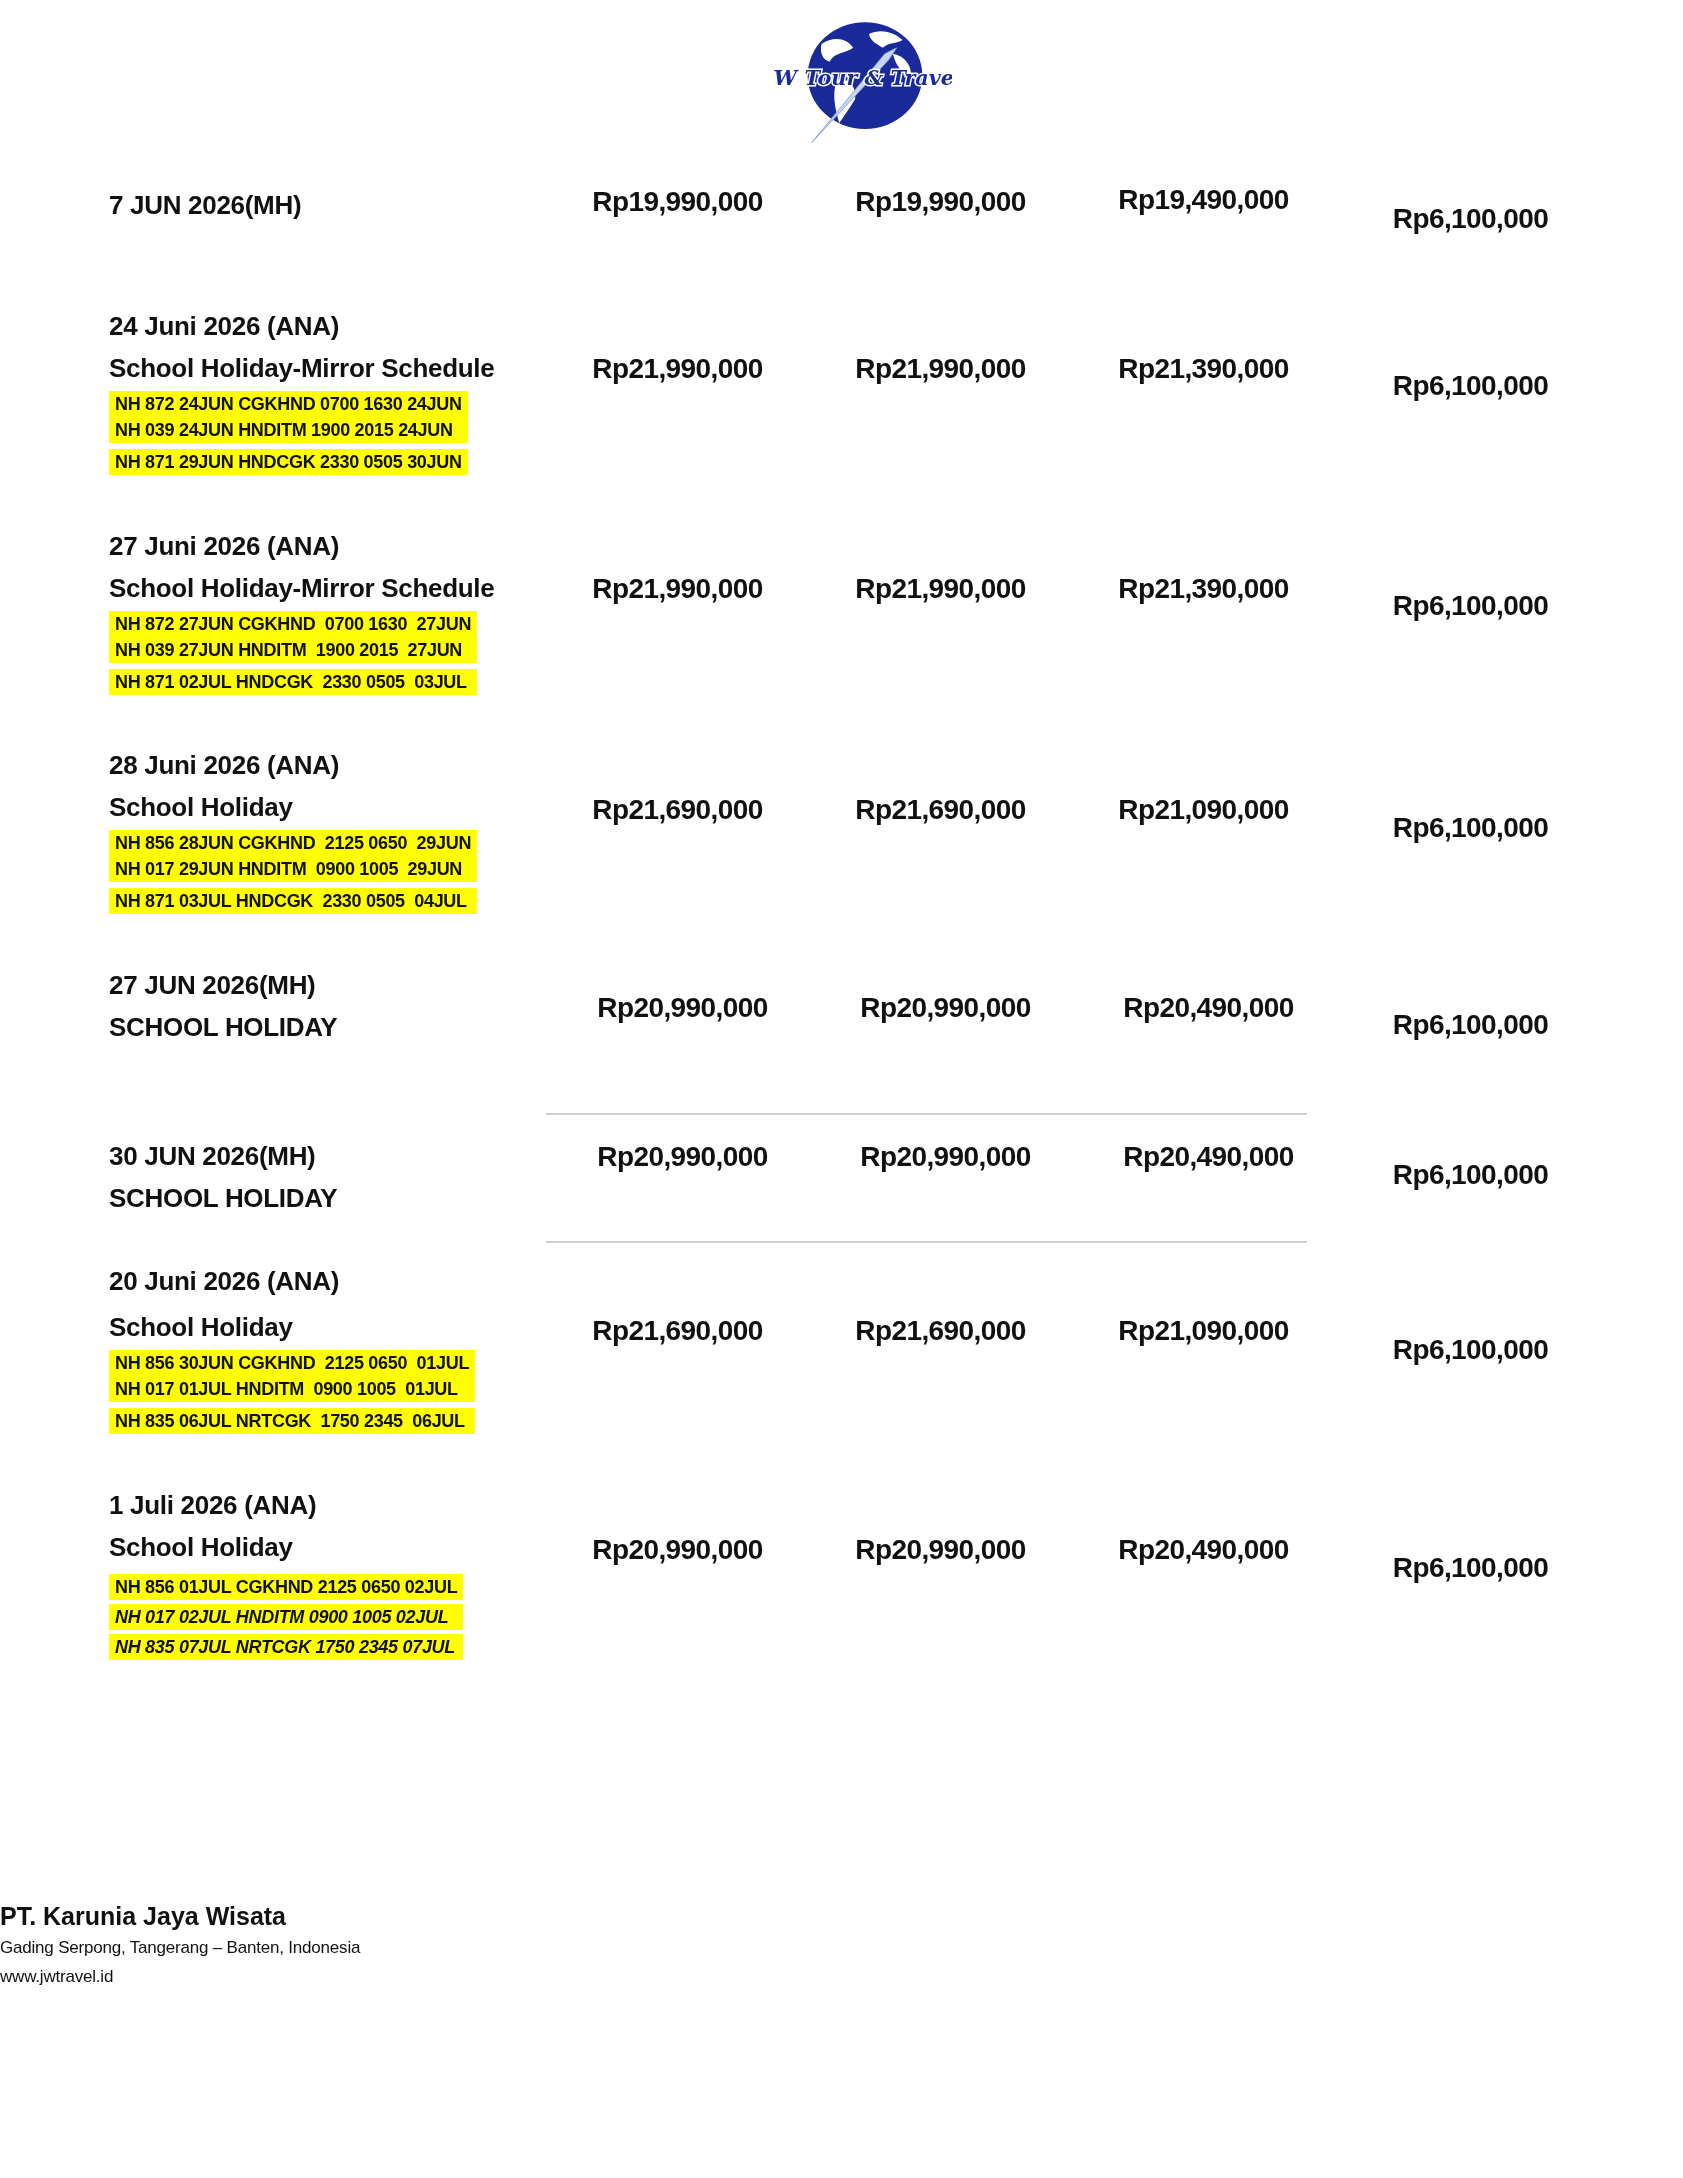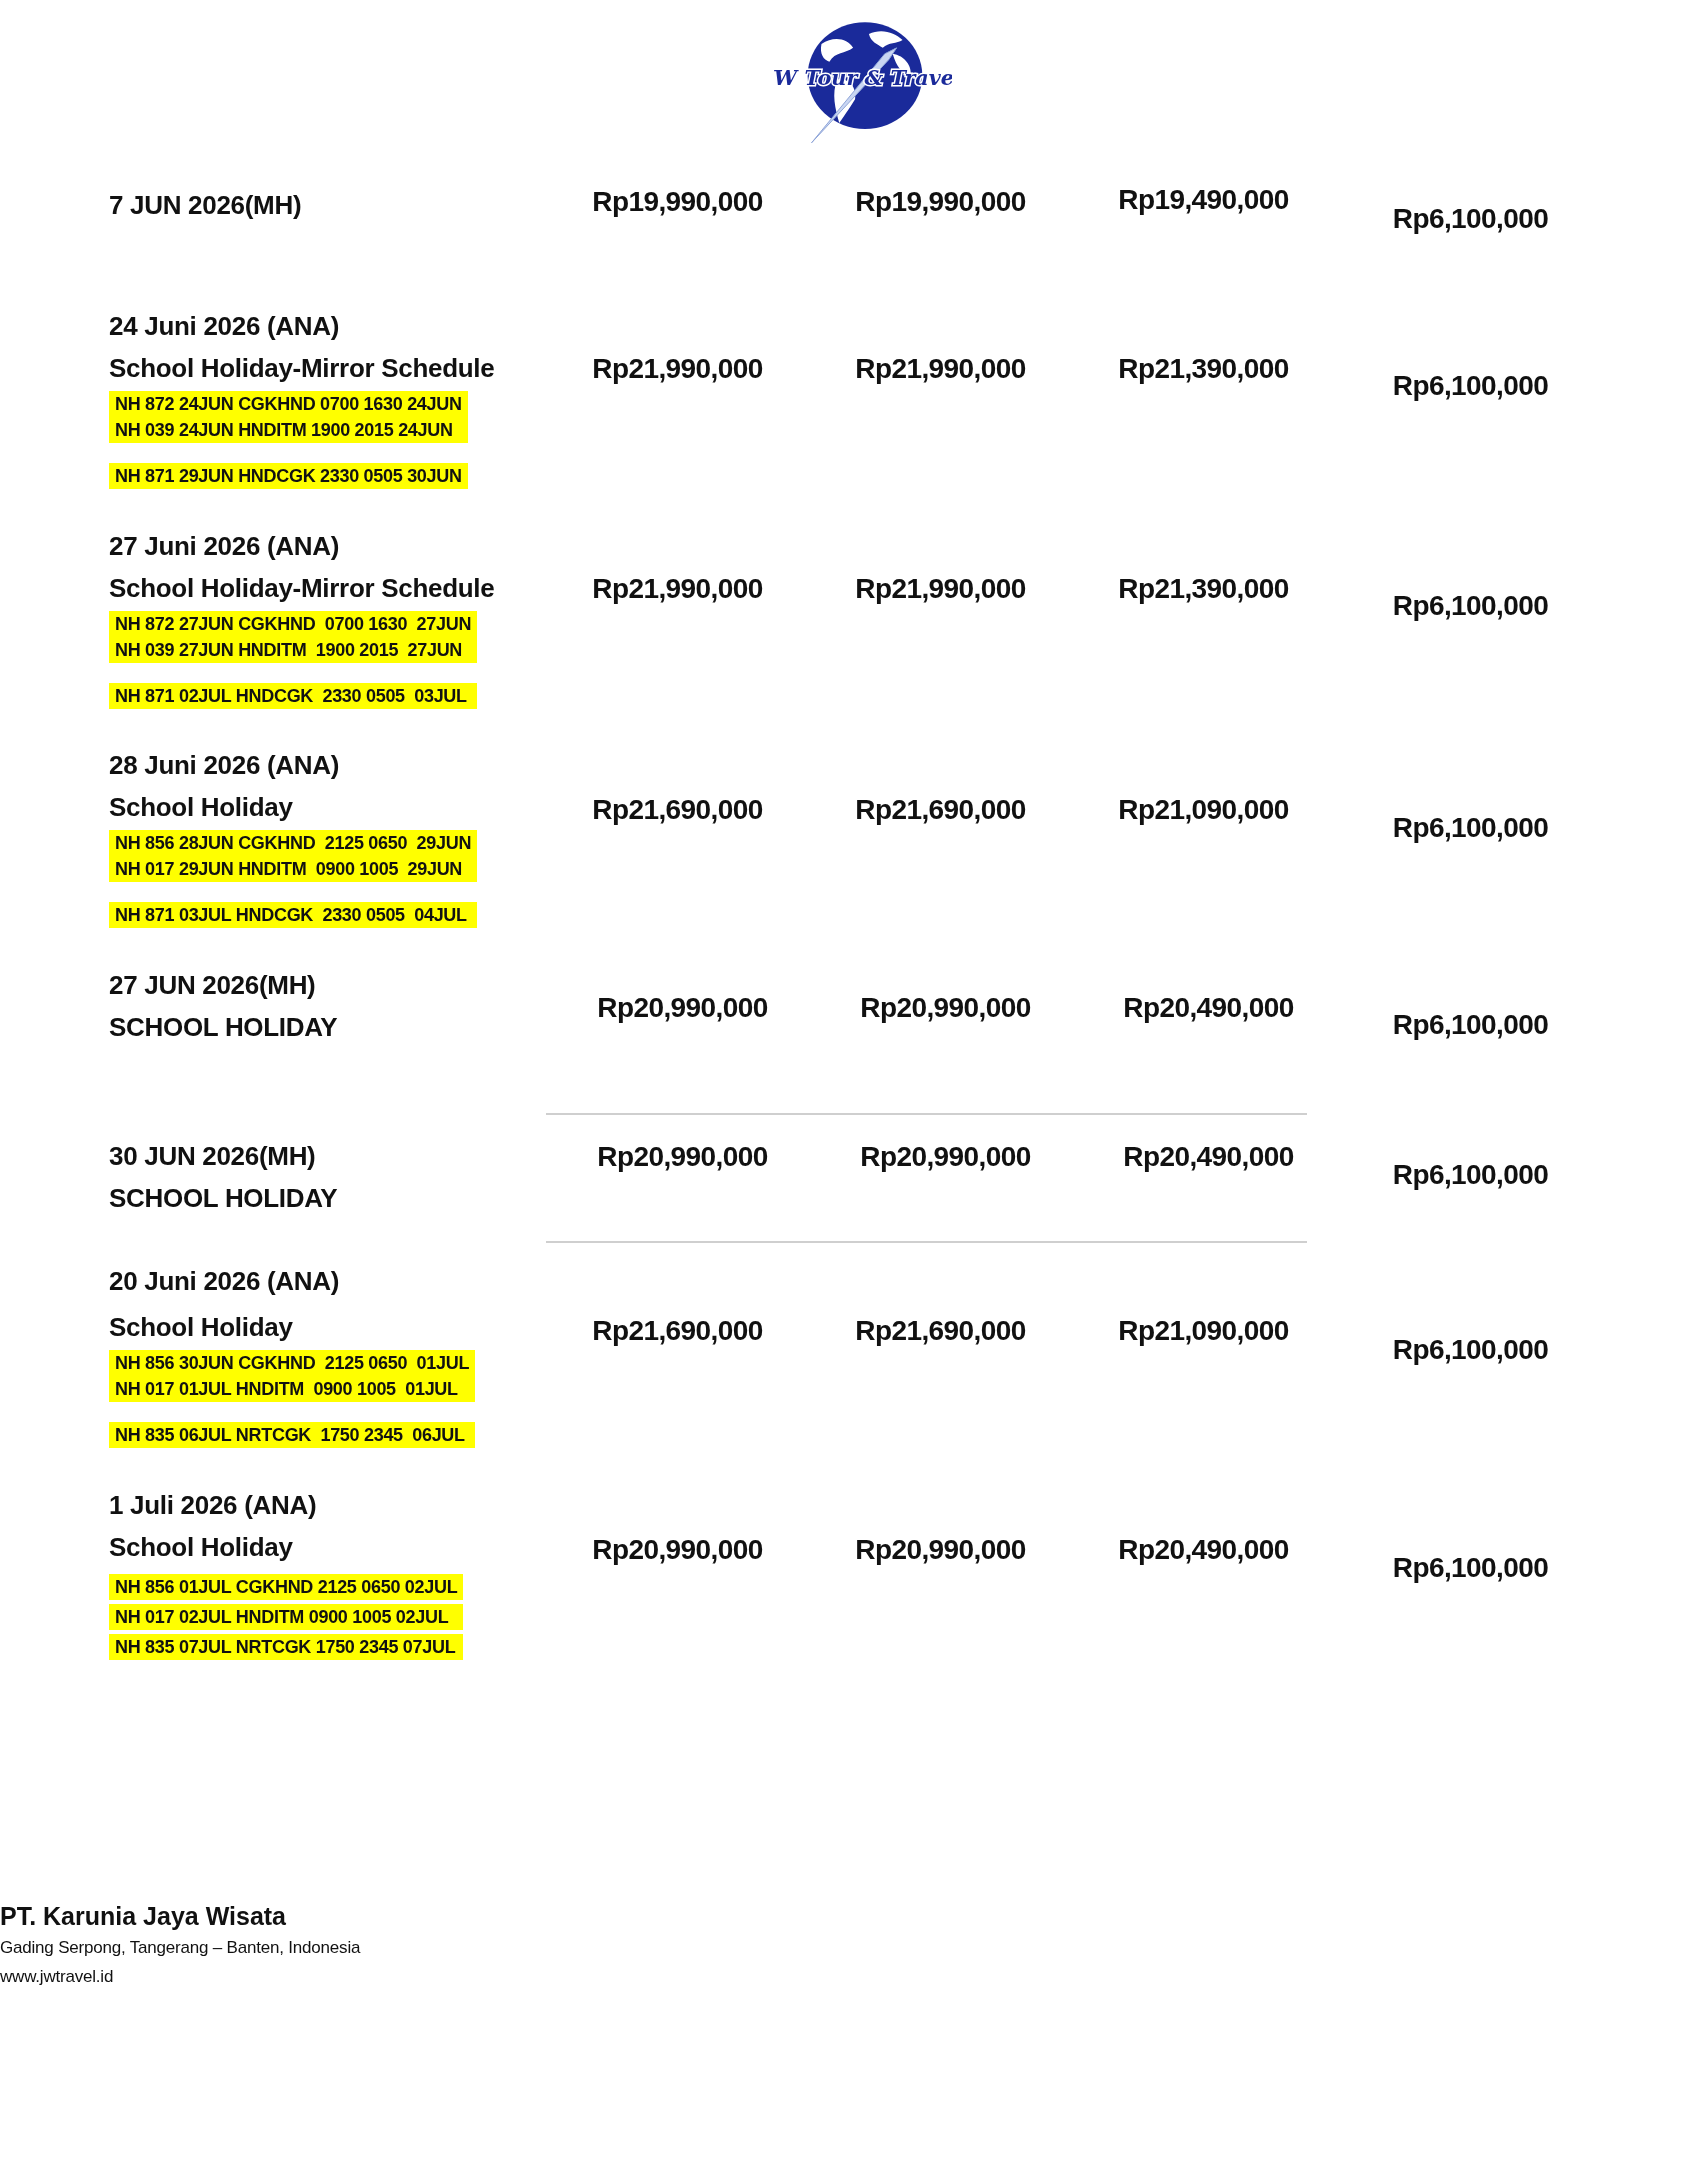--- a/index.html
+++ b/index.html
@@ -5,22 +5,22 @@
   html, body { margin:0; padding:0; background:#ffffff; }
   body { width:1683px; height:2178px; position:relative; overflow:hidden;
          font-family:"Liberation Sans", "DejaVu Sans", sans-serif; color:#111; }
   .logo { position:absolute; left:774px; top:14px; width:178px; height:134px; }
   .row { position:absolute; left:0; width:1683px; }
   .left { position:absolute; left:109px; width:412px; text-align:left; }
   .title-line { font-weight:bold; font-size:26px; line-height:42px; letter-spacing:-0.3px; white-space:nowrap; }
   .flights { display:inline-flex; flex-direction:column; align-items:stretch; margin-top:2px; }
   .fl { background:#ffff00; font-weight:bold; font-size:18px; line-height:26px; padding:0 6px;
         white-space:pre; letter-spacing:-0.3px; }
-  .fl.gap { margin-top:4px; }
-  .fl.sep { margin-top:20px; }
+  .fl.gap { margin-top:4px;font-style:italic; }
+  .fl.sep { margin-top:6px; }
   .price { position:absolute; width:257px; text-align:center; font-weight:bold; font-size:28px;
            letter-spacing:-0.6px; white-space:nowrap; }
   .c1 { left:549px; } .c2 { left:812px; } .c3 { left:1075px; } .c4 { left:1342px; }
   .hline { position:absolute; left:546px; width:761px; height:2px; background:#cfcfcf; }
   .footer { position:absolute; left:0; width:1683px; top:1899px; text-align:left; }
   .f-title { font-weight:bold; font-size:25px; line-height:34px; }
   .f-line { font-size:17px; line-height:29px; letter-spacing:-0.2px; white-space:nowrap; }
 </style>
 </head>
 <body>

